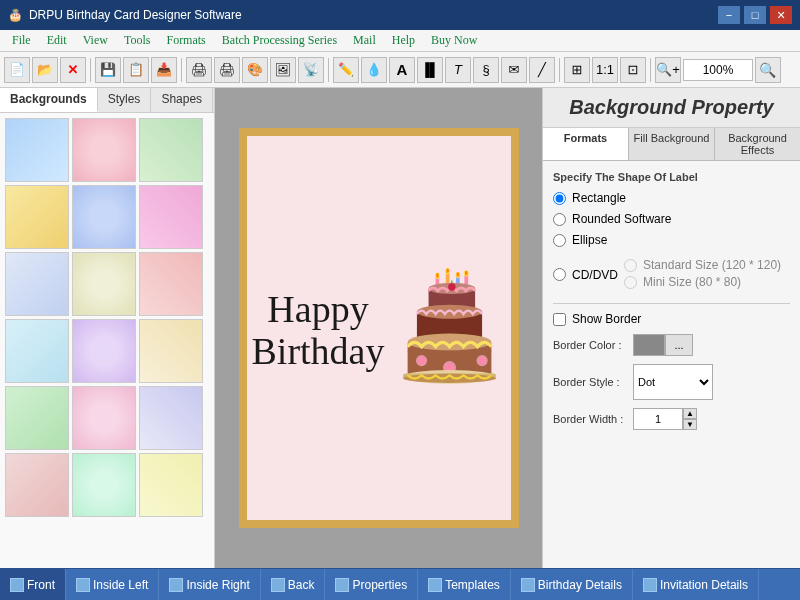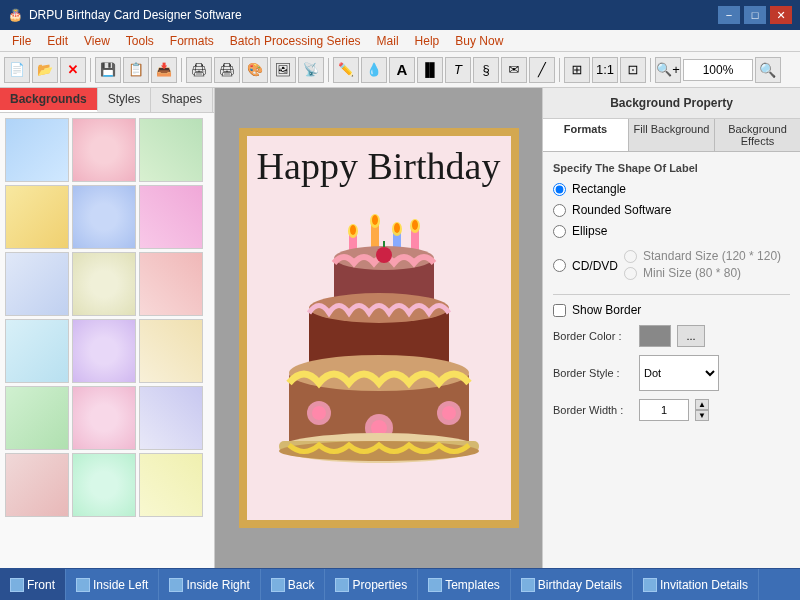--- a/index.html
+++ b/index.html
@@ -33,21 +33,22 @@
       height: 22px;
       background: #f5f5f5;
       border-bottom: 1px solid #ccc;
       display: flex;
       align-items: center;
       padding: 0 4px;
     }
     .menu-item {
       padding: 2px 8px;
       cursor: pointer;
-      color: #c2410c;
+      color: #15803d;
+      font-family: Liberation Serif, serif;
     }
 
     
     #toolbar {
       height: 36px;
       background: #f5f5f5;
       border-bottom: 1px solid #ccc;
       display: flex;
       align-items: center;
       padding: 2px 4px;
@@ -90,21 +91,21 @@
       border-bottom: 1px solid #ccc;
     }
     .panel-tab {
       padding: 4px 10px;
       cursor: pointer;
       border-right: 1px solid #ccc;
       font-size: 12px;
       color: #333;
     }
     .panel-tab.active {
-      background: #ef4444;
+      background: #ffffff;
       font-weight: bold;
       border-bottom: 2px solid white;
     }
     #bg-grid {
       display: grid;
       grid-template-columns: repeat(3, 64px);
       gap: 3px;
       padding: 5px;
       overflow-y: auto;
     }
@@ -128,21 +129,21 @@
       overflow: hidden;
     }
     #card-preview {
       width: 280px;
       height: 400px;
       background: #f9e4e8;
       border: 8px solid #d4a850;
       position: relative;
       overflow: hidden;
       display: flex;
-      flex-direction: column;
+      flex-direction: row;
       align-items: center;
     }
     #card-text {
       font-family: 'Brush Script MT', cursive;
       font-size: 38px;
       color: #1a1a1a;
       text-align: center;
       padding: 10px 5px 5px;
       line-height: 1.1;
     }
@@ -152,25 +153,26 @@
     #right-panel {
       width: 258px;
       background: #f5f5f5;
       border-left: 1px solid #ccc;
       display: flex;
       flex-direction: column;
     }
     #right-header {
       text-align: center;
       padding: 8px;
-      font-size: 12px;
+      font-size: 20px;
       font-weight: bold;
       color: #333;
       background: #ebebeb;
       border-bottom: 1px solid #ccc;
+      font-style: italic;
     }
     #prop-tabs {
       display: flex;
       background: #e0e0e0;
       border-bottom: 1px solid #bbb;
     }
     .prop-tab {
       flex: 1;
       padding: 4px 2px;
       text-align: center;
@@ -214,21 +216,20 @@
       align-items: center;
       gap: 6px;
       color: #888;
     }
     .sub-option input { margin: 0; }
     hr.prop-sep { border: none; border-top: 1px solid #ccc; margin: 8px 0; }
     .prop-row {
       display: flex;
       align-items: center;
       margin-bottom: 8px;
-      gap: 6px;
     }
     .prop-label { width: 80px; color: #333; font-size: 11px; }
     .color-swatch {
       width: 32px; height: 22px;
       background: #888;
       border: 1px solid #aaa;
       cursor: pointer;
     }
     .dotted-btn {
       width: 28px; height: 22px;

